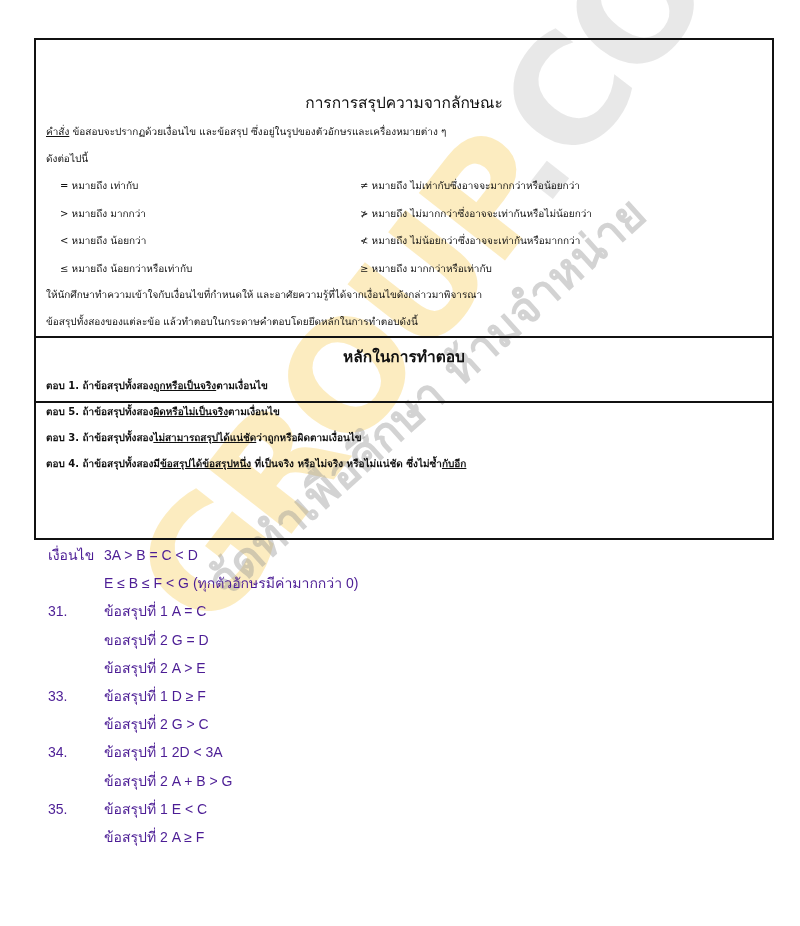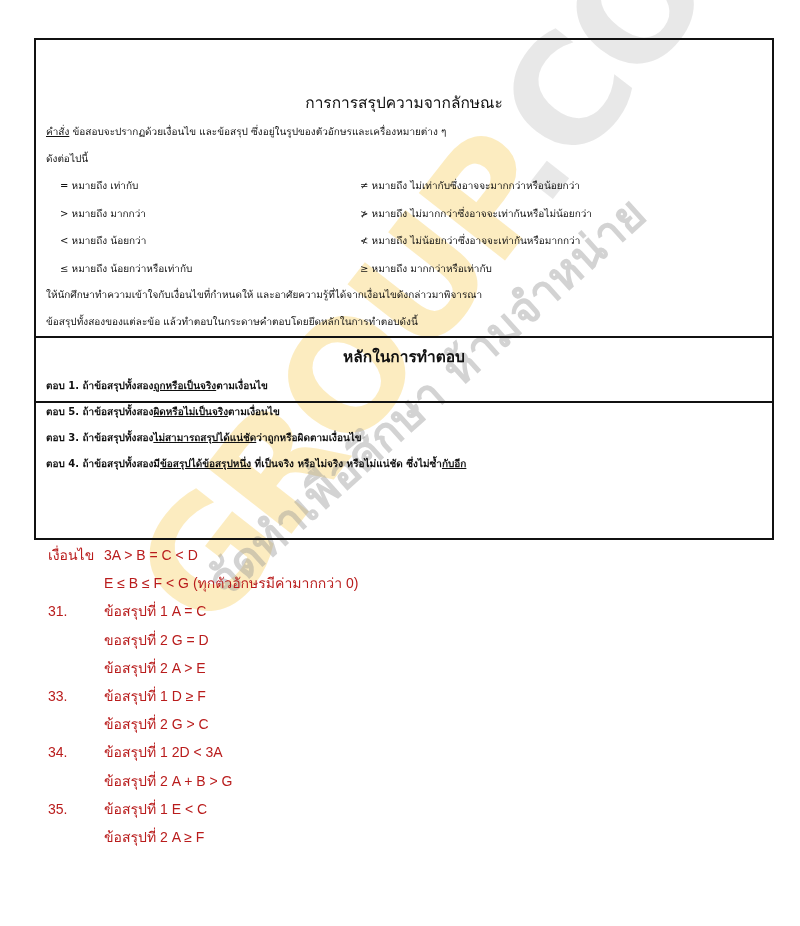--- a/index.html
+++ b/index.html
@@ -19,21 +19,21 @@
            box-sizing:border-box; z-index:1; background:transparent; }
     #box1 { top:38px; height:365px; padding:50px 10px 0 10px; }
     #box2 { top:336px; height:204px; padding:6px 10px 0 10px;font-weight:bold; }
     .title { text-align:center; font-size:15.5px; margin:0 0 4px 0; }
     .line { font-size:10px; line-height:26.5px; white-space:nowrap; }
     .u { text-decoration:underline; }
     .grid { display:grid; grid-template-columns:300px 420px; margin-left:14px; }
     .grid .line { line-height:27.5px; }
     .ans { font-size:10px; line-height:26px; white-space:nowrap; }
     .ans-cont { padding-left:55px; }
-    .questions { position:absolute; left:48px; top:541px; z-index:1; color:#b91c1c;
+    .questions { position:absolute; left:48px; top:541px; z-index:1; color:#4c1d95;
                  font-family:"Liberation Sans", sans-serif; font-size:14px; }
     .q-row { display:flex; height:28.2px; align-items:center; white-space:nowrap; }
     .q-num { width:56px; }
   </style>
 </head>
 <body>
 
 <div class="wm-layer">
   <div class="wm-logo"><span class="w1">GROUP</span><span class="w2">.COM</span></div>
   <div class="wm-text">จัดทำเพื่อศึกษา ห้ามจำหน่าย</div>

